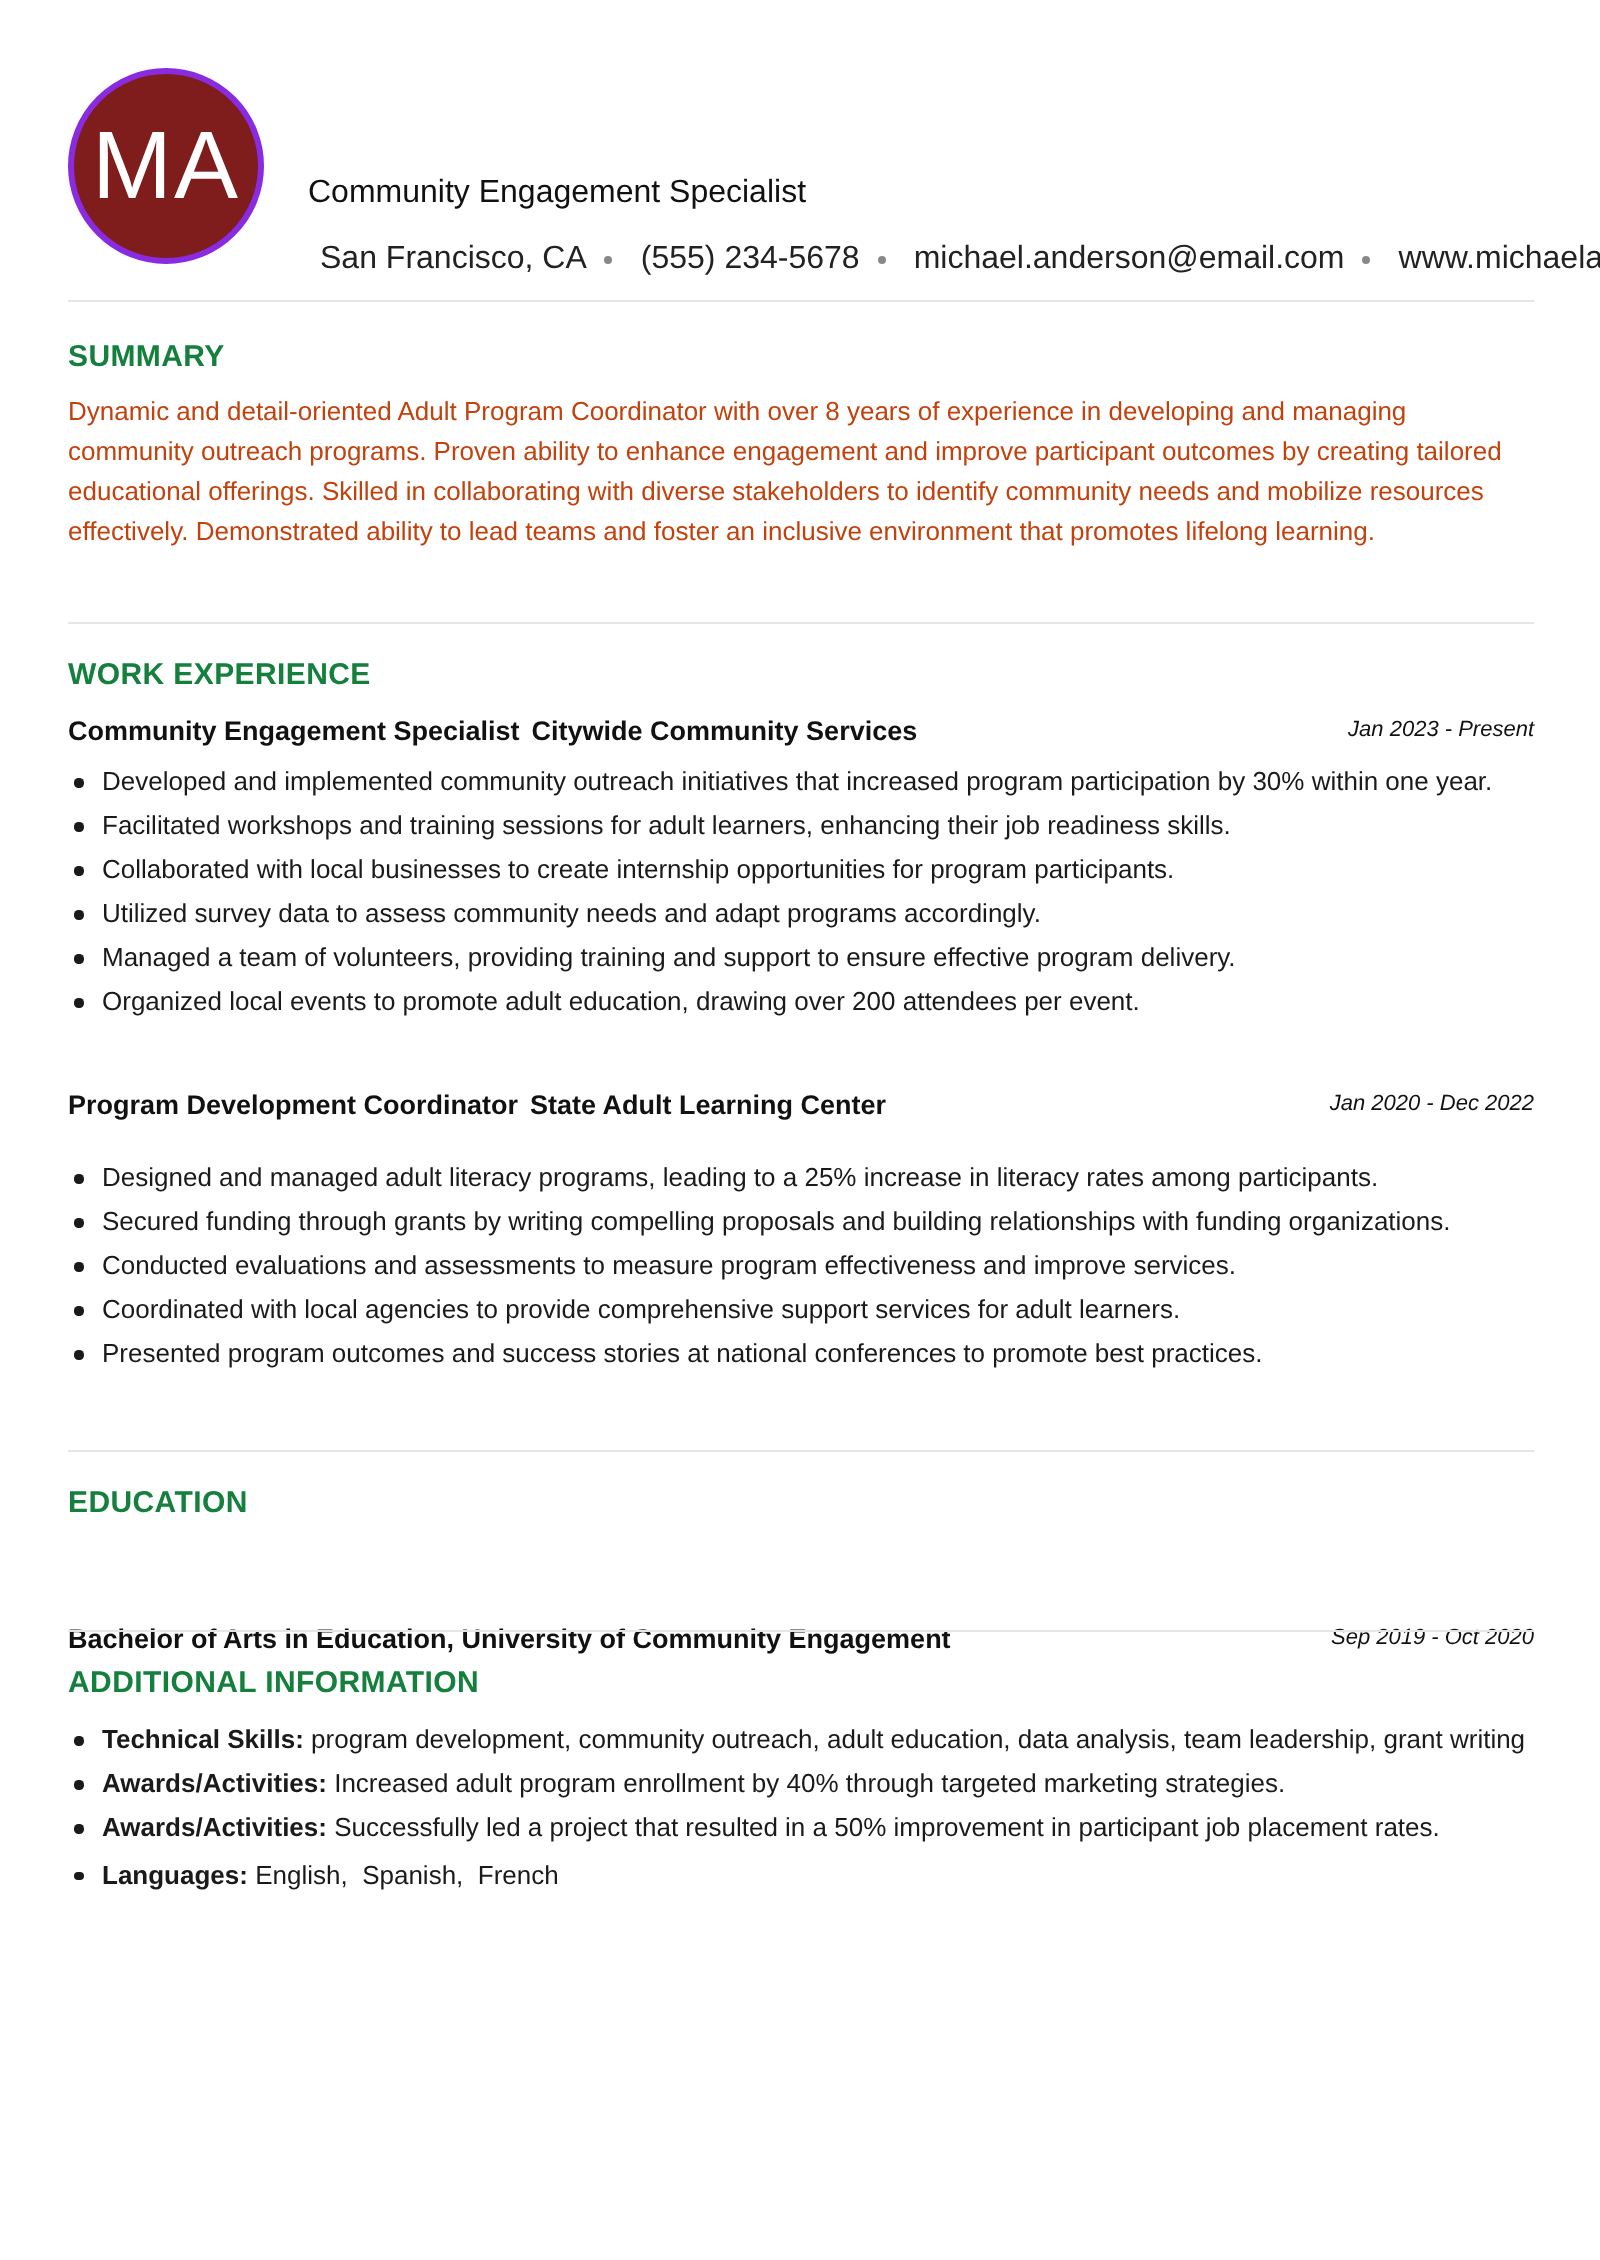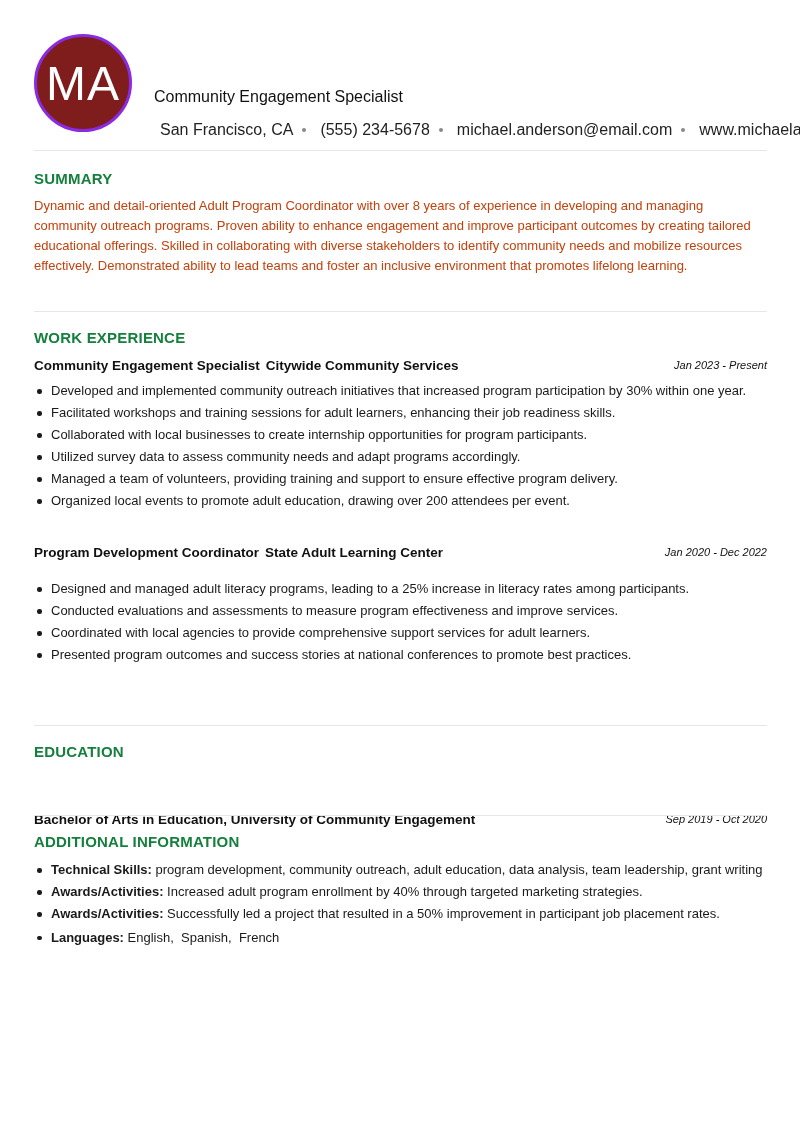--- a/index.html
+++ b/index.html
@@ -63,20 +63,21 @@
   <li>Managed a team of volunteers, providing training and support to ensure effective program delivery.</li>
   <li>Organized local events to promote adult education, drawing over 200 attendees per event.</li>
 </ul>
 
 <div class="job-head" style="top:545px;">
   <span>Program Development Coordinator</span><span class="company">State Adult Learning Center</span>
   <span class="date">Jan 2020 - Dec 2022</span>
 </div>
 <ul class="bullets" style="top:568px;margin-top:11px;">
   <li>Designed and managed adult literacy programs, leading to a 25% increase in literacy rates among participants.</li>
+  <li>Secured funding through grants by writing compelling proposals and building relationships with funding organizations.</li>
   <li>Conducted evaluations and assessments to measure program effectiveness and improve services.</li>
   <li>Coordinated with local agencies to provide comprehensive support services for adult learners.</li>
   <li>Presented program outcomes and success stories at national conferences to promote best practices.</li>
 </ul>
 
 <div class="divider" style="top:725px;"></div>
 
 <div class="section-title" style="top:743px;">EDUCATION</div>
 <div class="job-head" style="top:812px;">
   <span>Bachelor of Arts in Education, University of Community Engagement</span>

